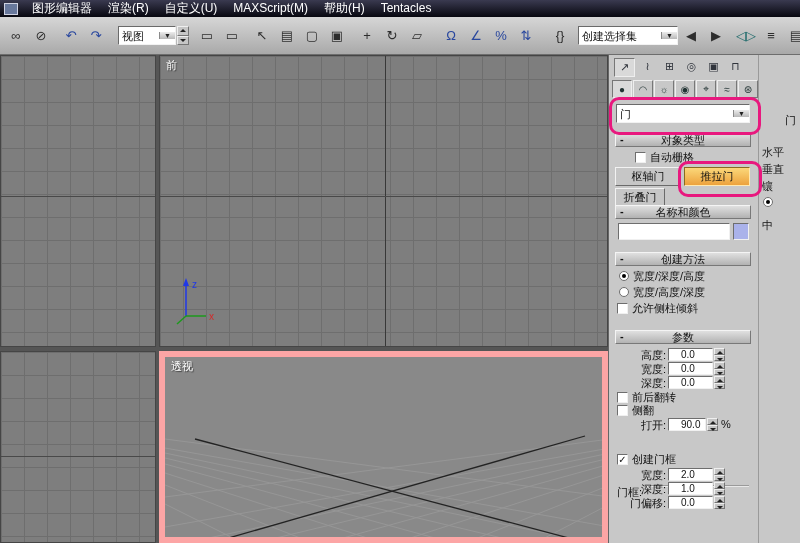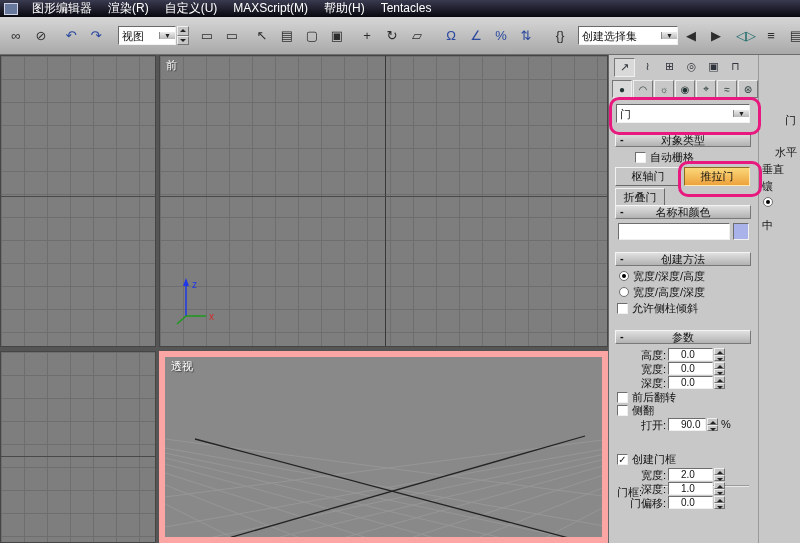--- a/index.html
+++ b/index.html
@@ -358,21 +358,21 @@
             <i class="dn"></i>
           </span>
       </div>
 
       <div class="annot" style="left:0;top:42px;width:146px;height:32px"></div>
       <div class="annot" style="left:69px;top:106px;width:78px;height:30px"></div>
     </div>
 
     <div id="cmdpanel2">
       <span class="sc" style="left:26px;top:58px">门</span>
-      <span class="sc" style="left:16px;top:90px">水平</span>
+      <span class="sc" style="left:3px;top:90px">水平</span>
       <span class="sc" style="left:3px;top:107px">垂直</span>
       <span class="sc" style="left:3px;top:124px">镶</span>
       <span class="rb on" style="position:absolute;left:4px;top:142px"></span>
       <span class="sc" style="left:3px;top:163px">中</span>
     </div>
 
   </div>
 </div>
 
 </body></html>

